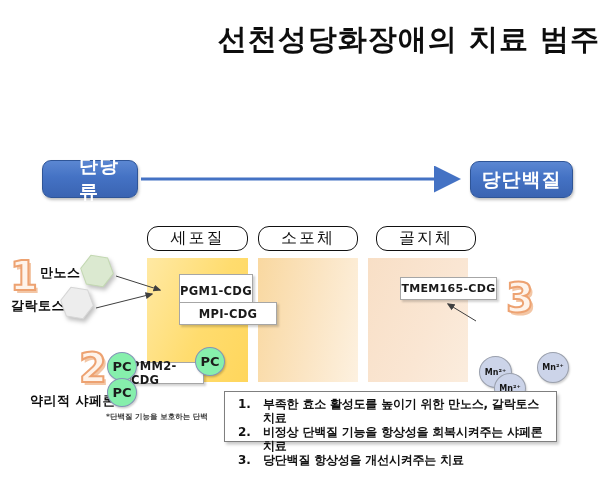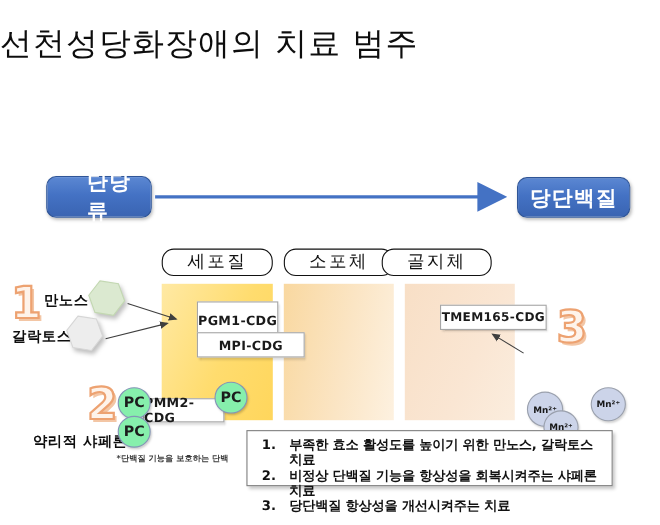--- a/index.html
+++ b/index.html
@@ -4,22 +4,22 @@
 <style>
   * { margin:0; padding:0; box-sizing:border-box; }
   html,body { background:#fff; }
   body {
     font-family: "DejaVu Sans", "Liberation Sans", sans-serif;
     width:600px; height:477px; position:relative; overflow:hidden;
   }
   .canvas { position:absolute; inset:0; width:600px; height:477px; background:#fff; }
 
   .title {
-    position:absolute; top:20px; left:0; width:600px; text-align:left;
-    font-size:29px; font-weight:400; color:#0d0d0d; letter-spacing:1px;
+    position:absolute; top:20px; left:0; width:600px; text-align:right;
+    font-size:29px; font-weight:700; color:#0d0d0d; letter-spacing:1px;
   }
 
   
   .flow-box {
     position:absolute; border-radius:9px; color:#fff; font-weight:700; font-size:19px;
     display:flex; align-items:center; justify-content:center; letter-spacing:1px;
     background:linear-gradient(180deg,#5b87d2 0%,#4472c4 45%,#3a64b2 100%);
     border:1px solid #2f5597; box-shadow:1px 2px 3px rgba(0,0,0,0.25);
   }
   .flow-source { left:42px; top:160px; width:96px; height:38px;padding-left:36px; }
@@ -27,21 +27,21 @@
 
   
   .comp-header {
     position:absolute; top:226px; height:25px; background:#fff;
     border:1.6px solid #111; border-radius:11px;
     display:flex; align-items:center; justify-content:center;
     font-size:16px; font-weight:500; color:#111; letter-spacing:2px;
   }
   .h1 { left:147px; width:101px; }
   .h2 { left:258px; width:100px; }
-  .h3 { left:347px; width:100px; }
+  .h3 { left:376px; width:100px; }
 
   
   .comp-col { position:absolute; top:258px; height:124px; z-index:1; }
   .c1 { left:147px; width:101px; background:linear-gradient(115deg,#ffe9a4 0%,#ffdc6e 55%,#ffd65c 100%); }
   .c2 { left:258px; width:100px; background:linear-gradient(100deg,#f9d8a0 0%,#fbe5c4 55%,#fdf1e0 100%); }
   .c3 { left:368px; width:100px; background:linear-gradient(115deg,#f8dfc6 0%,#fae6d3 60%,#fbedde 100%); }
 
   
   .cdg-box {
     position:absolute; background:#fff; border:1px solid #a6a6a6; z-index:3;

